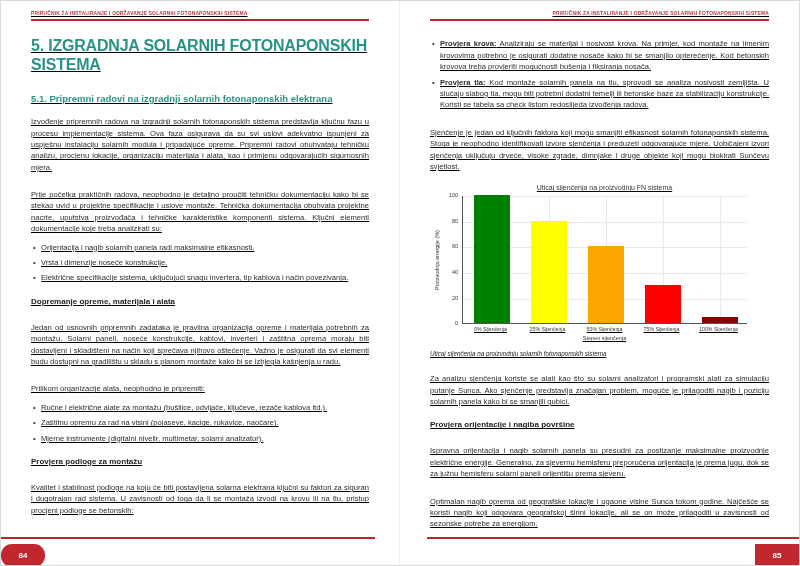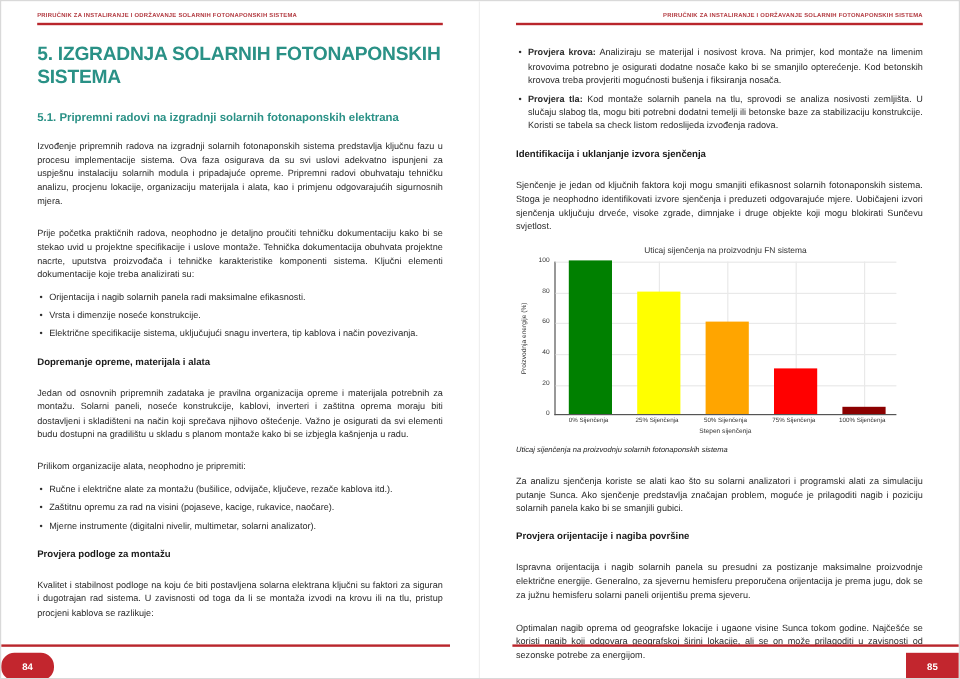--- a/index.html
+++ b/index.html
@@ -10,20 +10,21 @@
     width: 800px; height: 566px;
     background: #ffffff;
     border: 1px solid #d9d9d9;
     display: flex;
     overflow: hidden;
   }
   .page {
     position: relative;
     width: 400px; height: 566px;
     padding: 10px 30px 0 30px;
+    text-decoration: underline;
   }
   .page.left { border-right: 1px solid #efefef; }
 
   
   .running-head {
     color: #b23a40;
     font-size: 4.9px;
     font-weight: bold;
     letter-spacing: 0.2px;
     text-transform: uppercase;
@@ -213,36 +214,35 @@
     <h3 class="sub">Dopremanje opreme, materijala i alata</h3>
     <p class="body">Jedan od osnovnih pripremnih zadataka je pravilna organizacija opreme i materijala potrebnih za montažu. Solarni paneli, noseće konstrukcije, kablovi, inverteri i zaštitna oprema moraju biti dostavljeni i skladišteni na način koji sprečava njihovo oštećenje. Važno je osigurati da svi elementi budu dostupni na gradilištu u skladu s planom montaže kako bi se izbjegla kašnjenja u radu.</p>
     <p class="body">Prilikom organizacije alata, neophodno je pripremiti:</p>
     <ul class="bullets">
         <li>Ručne i električne alate za montažu (bušilice, odvijače, ključeve, rezače kablova itd.).</li>
         <li>Zaštitnu opremu za rad na visini (pojaseve, kacige, rukavice, naočare).</li>
         <li>Mjerne instrumente (digitalni nivelir, multimetar, solarni analizator).</li>
       </ul>
 
     <h3 class="sub">Provjera podloge za montažu</h3>
-    <p class="body">Kvalitet i stabilnost podloge na koju će biti postavljena solarna elektrana ključni su faktori za siguran i dugotrajan rad sistema. U zavisnosti od toga da li se montaža izvodi na krovu ili na tlu, pristup procjeni kablova se razlikuje:</p>
+    <p class="body">Kvalitet i stabilnost podloge na koju će biti postavljena solarna elektrana ključni su faktori za siguran i dugotrajan rad sistema. U zavisnosti od toga da li se montaža izvodi na krovu ili na tlu, pristup procjeni podloge se betonskih:</p>
 
     <div class="foot-rule on-left"></div>
     <div class="page-num on-left">84</div>
   </div>
 
   <div class="page right">
     <div class="running-head right-align">PRIRUČNIK ZA INSTALIRANJE I ODRŽAVANJE SOLARNIH FOTONAPONSKIH SISTEMA</div>
     <div class="head-rule"></div>
 
     <ul class="bullets" style="margin-top:17px">
         <li><span class="lead">Provjera krova:</span><span> Analiziraju se materijal i nosivost krova. Na primjer, kod montaže na limenim krovovima potrebno je osigurati dodatne nosače kako bi se smanjilo opterećenje. Kod betonskih krovova treba provjeriti mogućnosti bušenja i fiksiranja nosača.</span></li>
         <li><span class="lead">Provjera tla:</span><span> Kod montaže solarnih panela na tlu, sprovodi se analiza nosivosti zemljišta. U slučaju slabog tla, mogu biti potrebni dodatni temelji ili betonske baze za stabilizaciju konstrukcije. Koristi se tabela sa check listom redoslijeda izvođenja radova.</span></li>
       </ul>
 
-    <h3 class="sub">Identifikacija i uklanjanje izvora sjenčenja</h3>
     <p class="body">Sjenčenje je jedan od ključnih faktora koji mogu smanjiti efikasnost solarnih fotonaponskih sistema. Stoga je neophodno identifikovati izvore sjenčenja i preduzeti odgovarajuće mjere. Uobičajeni izvori sjenčenja uključuju drveće, visoke zgrade, dimnjake i druge objekte koji mogu blokirati Sunčevu svjetlost.</p>
 
     <div class="chart" id="chart-mount">
         <div class="chart-title">Uticaj sijenčenja na proizvodnju FN sistema</div>
         <div class="chart-row">
           <div class="chart-ylabel-wrap">
             <div class="chart-ylabel">Proizvodnja energije (%)</div>
           </div>
           <div class="chart-yticks">
             <div class="chart-ytick" style="top: 125px;">0</div>

